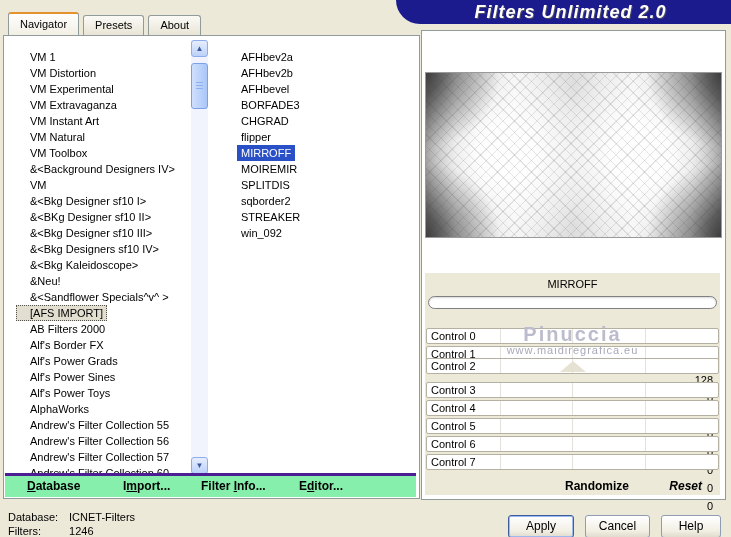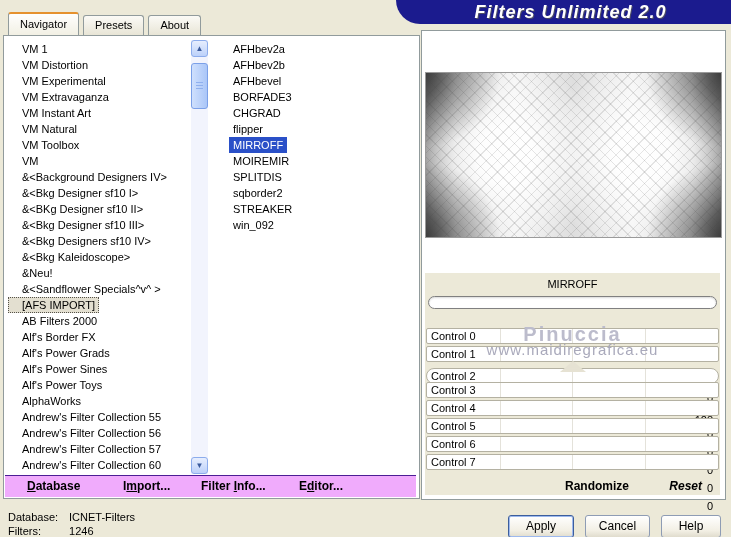--- a/index.html
+++ b/index.html
@@ -16,21 +16,21 @@
   
   .tabs{position:absolute;left:8px;top:12px;display:flex;align-items:flex-end;gap:4px;}
   .tab{border:1px solid #919b9c;border-bottom:none;border-radius:3px 3px 0 0;
        padding:0 11px;height:19px;line-height:19px;background:linear-gradient(#fbfaf6,#e8e5d6);cursor:default;}
   .tab.active{height:21px;line-height:21px;background:linear-gradient(#fefefd,#f2f0e4);
        border-top:2px solid #e5912d;font-weight:normal;}
 
   
   .listbox{position:absolute;left:3px;top:35px;width:415px;height:462px;background:#fff;
            border:1px solid #919b9c;}
-  ul.plainlist{list-style:none;margin:0;padding:0;position:absolute;}
+  ul.plainlist{list-style:none;margin:8px;padding:0;position:absolute;}
   ul.plainlist li{height:16px;line-height:16px;white-space:nowrap;overflow:hidden;}
   .categories{left:4px;top:5px;width:182px;}
   .categories li{padding-left:14px;}
   .categories li.selected{background:#e3dfd0;outline:1px dotted #55524a;outline-offset:-1px;
                           width:max-content;padding-right:4px;}
   .filters{left:225px;top:5px;width:185px;}
   .filters li{padding-left:4px;}
   .filters li.selected{background:#2a50c8;color:#fff;width:max-content;padding-right:4px;}
 
   
@@ -39,22 +39,22 @@
           background:linear-gradient(#e7eefe,#bcd1fa);box-sizing:border-box;
           display:flex;align-items:center;justify-content:center;color:#3a5a9c;font-size:8px;line-height:1;}
   .sb-up{top:0;}
   .sb-down{bottom:0;}
   .sb-thumb{position:absolute;left:0;top:23px;width:17px;height:46px;border:1px solid #7ba0e8;border-radius:3px;
           background:linear-gradient(90deg,#cfe0fd,#aac6f8);box-sizing:border-box;}
   .sb-grip{position:absolute;left:4px;top:18px;width:7px;height:9px;
           background:repeating-linear-gradient(#8fb0ee 0 1px,transparent 1px 3px);}
 
   
-  .menustrip{position:absolute;left:1px;bottom:1px;width:411px;height:21px;background:#f0abfc;
-             border-top:1px solid #4c1d95;}
+  .menustrip{position:absolute;left:1px;bottom:1px;width:411px;height:21px;background:#86efac;
+             border-top:3px solid #4c1d95;}
   .menuitem{position:absolute;top:3px;font-weight:bold;font-size:12px;cursor:default;white-space:nowrap;}
   .menuitem .accel{text-decoration:underline;}
   .mi-0{left:22px;} .mi-1{left:118px;} .mi-2{left:196px;} .mi-3{left:294px;}
 
   
   .rightpanel{position:absolute;left:421px;top:30px;width:305px;height:470px;background:#fff;
               border:1px solid #919b9c;box-sizing:border-box;}
   .preview{position:absolute;left:3px;top:41px;width:295px;height:164px;border:1px solid #9a9a9a;
     background-color:#f0f0f0;
     background-image:
@@ -71,25 +71,25 @@
   .filtername{position:absolute;top:5px;left:0;right:0;text-align:center;}
   .bigslider{position:absolute;top:23px;left:3px;right:3px;height:11px;background:#fff;
              border:1px solid #808080;border-radius:7px;box-shadow:inset 0 1px 2px rgba(0,0,0,.15);}
   .ctrlrow{position:absolute;left:1px;right:1px;height:16px;background:#fff;border:1px solid #b4b1a2;
            border-radius:2px;box-sizing:border-box;line-height:14px;
            background-image:linear-gradient(#e4e2da,#e4e2da),linear-gradient(#e4e2da,#e4e2da),linear-gradient(#e4e2da,#e4e2da);
            background-repeat:no-repeat;background-size:1px 100%;
            background-position:25% 0,50% 0,75% 0;}
   .ctrlrow .lbl{position:absolute;left:4px;top:0;}
   .ctrlrow .val{position:absolute;right:5px;top:0;margin-top:44px;}
-  .cr-0{top:55px;} .cr-1{top:73px;} .cr-2{top:95px;border-radius:8px;} .cr-3{top:109px;}
+  .cr-0{top:55px;} .cr-1{top:73px;} .cr-2{top:85px;} .cr-3{top:109px;}
   .cr-4{top:127px;} .cr-5{top:145px;} .cr-6{top:163px;} .cr-7{top:181px;}
   .watermark{position:absolute;top:51px;left:0;right:0;text-align:center;pointer-events:none;z-index:5;}
   .wm1{font-size:20px;font-weight:bold;color:#bcbccc;letter-spacing:2px;line-height:20px;}
-  .wm2{font-size:15px;color:#a9a9bb;letter-spacing:1px;line-height:12px;}
+  .wm2{font-size:11px;color:#a9a9bb;letter-spacing:1px;line-height:12px;}
   .wm-tri{width:0;height:0;margin:5px auto 0;border-left:13px solid transparent;
           border-right:13px solid transparent;border-bottom:11px solid #e6e2d3;}
   .rand{position:absolute;top:206px;left:140px;font-weight:bold;font-size:12px;cursor:default;}
   .reset{position:absolute;top:206px;right:18px;font-weight:bold;font-size:12px;cursor:default;font-style:italic;}
 
   
   .statusline{position:absolute;left:8px;white-space:nowrap;}
   .sl-0{top:511px;} .sl-1{top:525px;}
   .statusline .slabel{display:inline-block;width:58px;}
   .btn{position:absolute;top:515px;height:23px;border-radius:3px;font-size:12px;text-align:center;
@@ -117,22 +117,22 @@
   <div class="listbox">
 
     <ul class="plainlist categories">
       <li>VM 1</li>
       <li>VM Distortion</li>
       <li>VM Experimental</li>
       <li>VM Extravaganza</li>
       <li>VM Instant Art</li>
       <li>VM Natural</li>
       <li>VM Toolbox</li>
+      <li>&amp;&lt;Background Designers IV&gt;</li>
       <li>VM</li>
-      <li>&amp;&lt;Background Designers IV&gt;</li>
       <li>&amp;&lt;Bkg Designer sf10 I&gt;</li>
       <li>&amp;&lt;BKg Designer sf10 II&gt;</li>
       <li>&amp;&lt;Bkg Designer sf10 III&gt;</li>
       <li>&amp;&lt;Bkg Designers sf10 IV&gt;</li>
       <li>&amp;&lt;Bkg Kaleidoscope&gt;</li>
       <li>&amp;Neu!</li>
       <li>&amp;&lt;Sandflower Specials^v^ &gt;</li>
       <li class="selected">[AFS IMPORT]</li>
       <li>AB Filters 2000</li>
       <li>Alf's Border FX</li>

